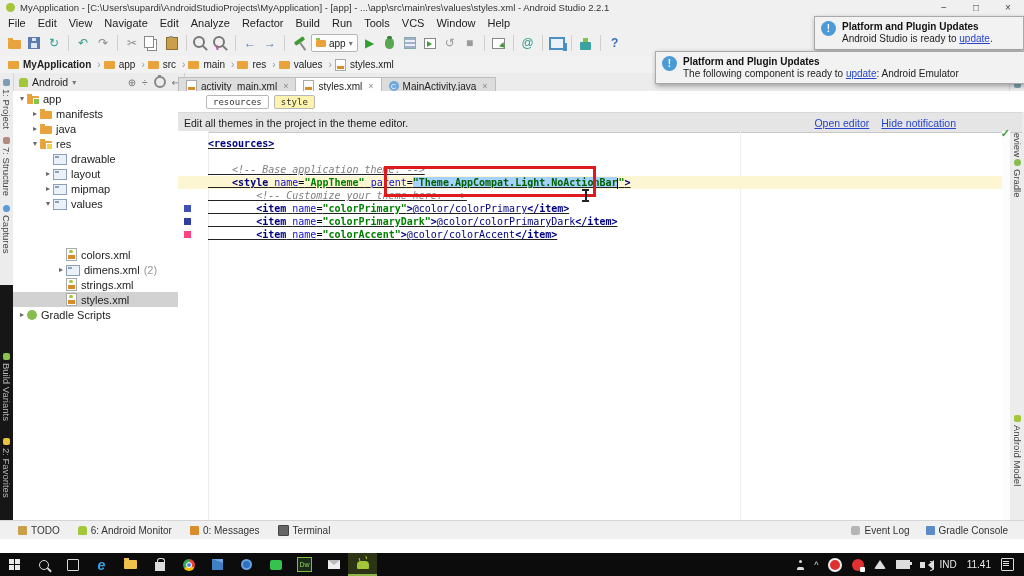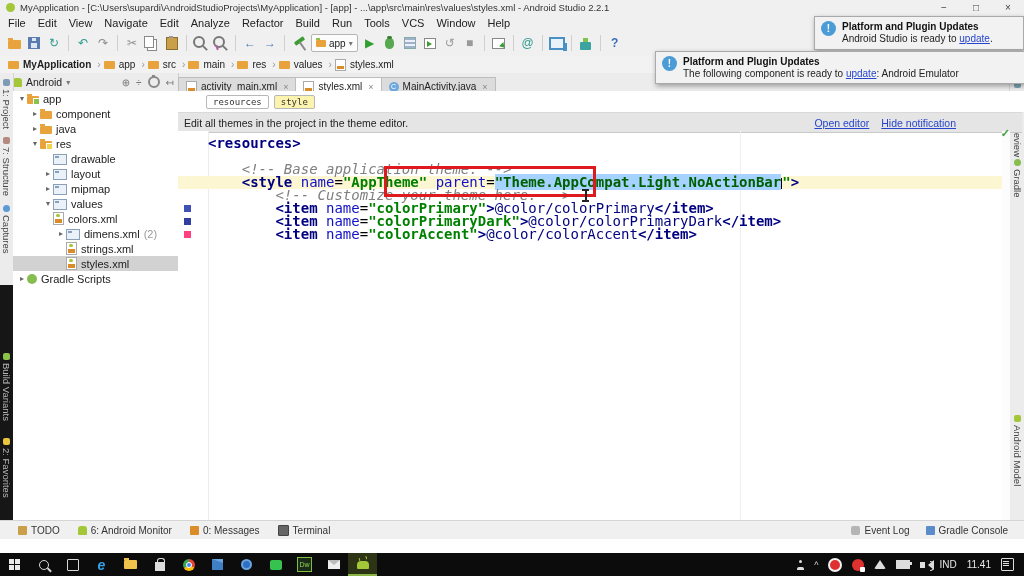--- a/index.html
+++ b/index.html
@@ -59,27 +59,27 @@
   .crumb{display:flex;align-items:center;gap:4px;margin-right:3px;}
   .crumb .mini-folder{width:11px;height:8px;background:#e8a33d;border-radius:1px;flex:none;}
   .crumb .mini-xml{width:9px;height:10px;background:#fff;border:1px solid #aaa;position:relative;flex:none;}
   .crumb .mini-xml::after{content:"";position:absolute;left:1px;right:1px;bottom:1px;height:3px;background:#d98c27;}
   .crumb .c-label{font-size:10px;color:#222;}
   .crumb.first .c-label{font-weight:bold;}
   .c-sep{color:#999;margin:0 3px;font-size:10px;}
   
   .headerrow{position:absolute;left:0;top:73px;width:1024px;height:18px;background:#ececec;border-bottom:1px solid #cfcfcf;}
   .proj-header{position:absolute;left:13px;top:0;width:165px;height:18px;display:flex;align-items:center;
-    border-right:1px solid #cfcfcf;gap:4px;}
+    border-right:1px solid #cfcfcf;padding-left:6px;gap:4px;}
   .android-mini{width:9px;height:9px;border-radius:3px 3px 1px 1px;background:#a4c639;flex:none;}
   .proj-header .sel-label{font-size:10.5px;} .proj-header .dd{font-size:8px;color:#777;}
   .ph-icons{margin-left:auto;display:flex;align-items:center;gap:6px;padding-right:4px;color:#777;font-size:10px;}
   .gear-css{width:8px;height:8px;border:2px solid #888;border-radius:50%;position:relative;}
   .gear-css::before{content:"";position:absolute;top:-3px;left:2px;width:3px;height:2px;background:#888;}
-  .tabs{position:absolute;left:178px;top:4px;right:14px;height:18px;display:flex;align-items:flex-start;}
+  .tabs{position:absolute;left:178px;top:4px;right:14px;height:18px;display:flex;align-items:center;}
   .tab{display:flex;align-items:center;gap:4px;height:17px;padding:0 7px;background:#dcdcdc;
     border:1px solid #bdbdbd;border-left:none;font-size:10px;color:#222;}
   .tab:first-child{border-left:1px solid #bdbdbd;}
   .tab.active{background:#fdfdfd;}
   .tab .close{color:#888;font-size:9px;margin-left:2px;}
   .t-xml{width:9px;height:10px;background:#fff;border:1px solid #aaa;position:relative;flex:none;}
   .t-xml::after{content:"";position:absolute;left:1px;right:1px;bottom:1px;height:3px;background:#d98c27;}
   .t-java{width:10px;height:10px;border-radius:50%;background:#6fa8dc;color:#fff;font-size:7px;
     display:flex;align-items:center;justify-content:center;flex:none;}
   
@@ -118,21 +118,21 @@
   .chip.hl{background:#fbf3ae;}
   .banner{position:absolute;left:0;top:21px;width:100%;height:19px;background:#e5e5e5;
     border-top:1px solid #d9d9d9;border-bottom:1px solid #c9c9c9;display:flex;align-items:center;padding:0 6px;}
   .banner .b-text{font-size:10.5px;color:#222;}
   .banner .b-links{margin-left:auto;display:flex;gap:12px;padding-right:60px;}
   .blink{color:#2745cc;text-decoration:underline;font-size:10.5px;}
   .gutter{position:absolute;left:0;top:40px;width:30px;bottom:0;background:#fff;border-right:1px solid #ececec;}
   .gut-line{height:13px;display:flex;align-items:center;justify-content:flex-start;padding-left:6px;}
   .gut-line .swatch{width:7px;height:7px;display:inline-block;}
   .code-area{position:absolute;left:30px;top:40px;right:8px;bottom:0;overflow:hidden;}
-  .code-line{height:13px;line-height:13px;font-family:"DejaVu Sans Mono",monospace;font-size:14px;white-space:pre;}
+  .code-line{height:13px;line-height:13px;font-family:"DejaVu Sans Mono",monospace;font-size:10px;white-space:pre;text-decoration:underline;}
   .code-line.current{background:#fdf6d3;}
   .gutter .gut-line.current{background:#fdf6d3;}
   .tk-tag{color:#000080;font-weight:bold;}
   .tk-attr{color:#1010c8;}
   .tk-val{color:#008000;font-weight:bold;}
   .tk-com{color:#808080;font-style:italic;}
   .tk-txt{color:#000080;}
   .tk-plain{color:#000;}
   .tk-sel{color:#006000;font-weight:bold;background:#a6d2ff;}
   .tk-caret{display:inline-block;width:0;border-left:1px solid #000;height:11px;vertical-align:middle;}
@@ -424,21 +424,21 @@
   <div class="project-panel">
     <div id="project-tree">
         <div class="tree-row" style="padding-left: 4px;">
           <span class="tr-arrow">▾</span>
           <span class="ti ti-folder-app ti-folder ti-folder-app"></span>
           <span>app</span>
         </div>
         <div class="tree-row" style="padding-left: 17px;">
           <span class="tr-arrow">▸</span>
           <span class="ti ti-folder"></span>
-          <span>component</span>
+          <span>manifests</span>
         </div>
         <div class="tree-row" style="padding-left: 17px;">
           <span class="tr-arrow">▸</span>
           <span class="ti ti-folder"></span>
           <span>java</span>
         </div>
         <div class="tree-row" style="padding-left: 17px;">
           <span class="tr-arrow">▾</span>
           <span class="ti ti-folder-res ti-folder ti-folder-res"></span>
           <span>res</span>
@@ -456,21 +456,21 @@
         <div class="tree-row" style="padding-left: 30px;">
           <span class="tr-arrow">▸</span>
           <span class="ti ti-resfolder"></span>
           <span>mipmap</span>
         </div>
         <div class="tree-row" style="padding-left: 30px;">
           <span class="tr-arrow">▾</span>
           <span class="ti ti-resfolder"></span>
           <span>values</span>
         </div>
-        <div class="tree-row" style="padding-left: 30px;">
+        <div class="tree-row" style="padding-left: 43px; margin-top: 36px;">
           <span class="tr-arrow"></span>
           <span class="ti ti-xml"></span>
           <span>colors.xml</span>
         </div>
         <div class="tree-row" style="padding-left: 43px;">
           <span class="tr-arrow">▸</span>
           <span class="ti ti-resfolder"></span>
           <span>dimens.xml</span>
           <span class="tr-badge">(2)</span>
         </div>

